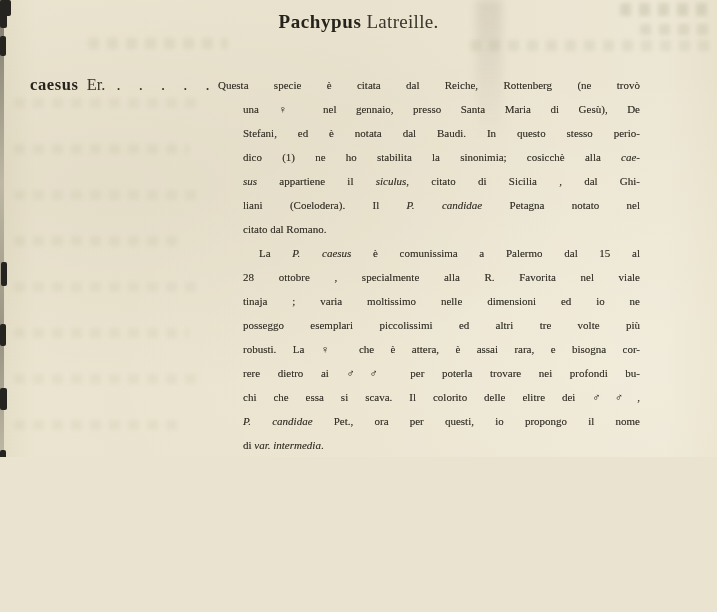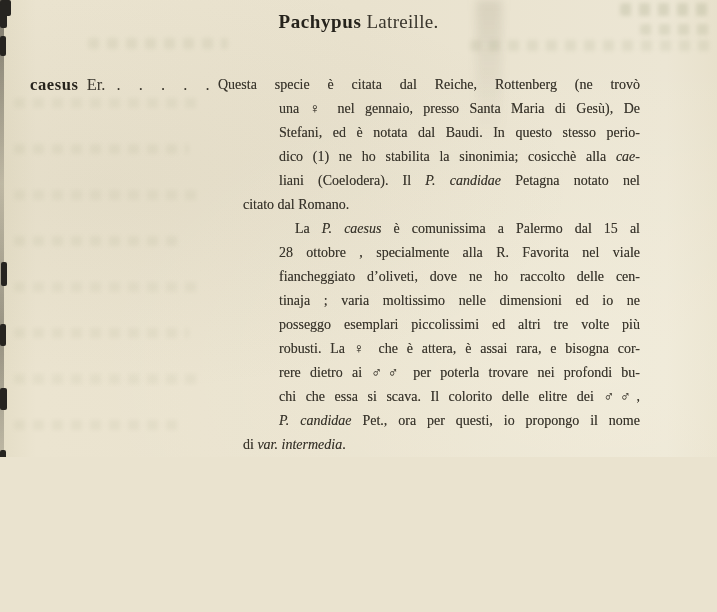--- a/index.html
+++ b/index.html
@@ -28,24 +28,24 @@
   
   .title{position:absolute;left:0;top:10px;width:100%;text-align:center;
     font-size:19px;line-height:24px;letter-spacing:.3px;}
   .title .genus{font-weight:bold;color:#26231c;letter-spacing:.6px;}
   .title .t-author{color:#39352c;}
   .entry-label{position:absolute;left:30px;top:73px;font-size:16.5px;line-height:24px;white-space:nowrap;}
   .entry-label .sp{font-weight:bold;color:#26231c;letter-spacing:.6px;margin-top:36px;}
   .entry-label .sp-auth{margin-left:4px;}
   .entry-label .dots{margin-left:7px;word-spacing:12px;letter-spacing:1px;}
   .entry-body{position:absolute;left:243px;top:73px;width:397px;
-    font-size:14px;line-height:24px;
+    font-size:11px;line-height:24px;
     text-shadow:0 0 .5px rgba(57,53,44,.55);}
   .line{height:24px;white-space:nowrap;}
-  .line.j{text-align:justify;text-align-last:justify;white-space:normal;margin-left:36px;}
+  .line.j{text-align:justify;text-align-last:justify;white-space:normal;}
   .it{font-style:italic;}
   .signature{position:absolute;right:76px;top:584px;font-size:17px;line-height:24px;
     font-variant:small-caps;letter-spacing:1.5px;word-spacing:4px;
     text-shadow:0 0 .5px rgba(57,53,44,.5);}
 </style>
 </head>
 <body>
 
 <div class="page">
 
@@ -88,27 +88,27 @@
     <span class="sp-auth">Er.</span>
     <span class="dots">. . . . .</span>
   </div>
 
   <div class="entry-body">
     <div class="para">
         <div class="line j" style="margin-left: -25px;"><span>Questa specie è citata dal Reiche, Rottenberg (ne trovò</span></div>
         <div class="line j"><span>una ♀ nel gennaio, presso Santa Maria di Gesù), De</span></div>
         <div class="line j"><span>Stefani, ed è notata dal Baudi. In questo stesso perio-</span></div>
         <div class="line j"><span>dico (1) ne ho stabilita la sinonimia; cosicchè alla </span><span class="it">cae-</span></div>
+        <div class="line j"><span class="it">sus</span><span> appartiene il </span><span class="it">siculus</span><span>, citato di Sicilia , dal Ghi-</span></div>
         <div class="line j"><span>liani (Coelodera). Il </span><span class="it">P. candidae</span><span> Petagna notato nel</span></div>
         <div class="line"><span>citato dal Romano.</span></div>
       </div>
     <div class="para">
         <div class="line j" style="text-indent: 16px;"><span>La </span><span class="it">P. caesus</span><span> è comunissima a Palermo dal 15 al</span></div>
         <div class="line j"><span>28 ottobre , specialmente alla R. Favorita nel viale</span></div>
-        <div class="line j"><span>fiancheggiato d’oliveti, dove ne ho raccolto delle cen-</span></div>
         <div class="line j"><span>tinaja ; varia moltissimo nelle dimensioni ed io ne</span></div>
         <div class="line j"><span>posseggo esemplari piccolissimi ed altri tre volte più</span></div>
         <div class="line j"><span>robusti. La ♀ che è attera, è assai rara, e bisogna cor-</span></div>
         <div class="line j"><span>rere dietro ai ♂♂ per poterla trovare nei profondi bu-</span></div>
         <div class="line j"><span>chi che essa si scava. Il colorito delle elitre dei ♂♂,</span></div>
         <div class="line j"><span class="it">P. candidae</span><span> Pet., ora per questi, io propongo il nome</span></div>
         <div class="line"><span>di </span><span class="it">var. intermedia</span><span>.</span></div>
       </div>
   </div>
 

